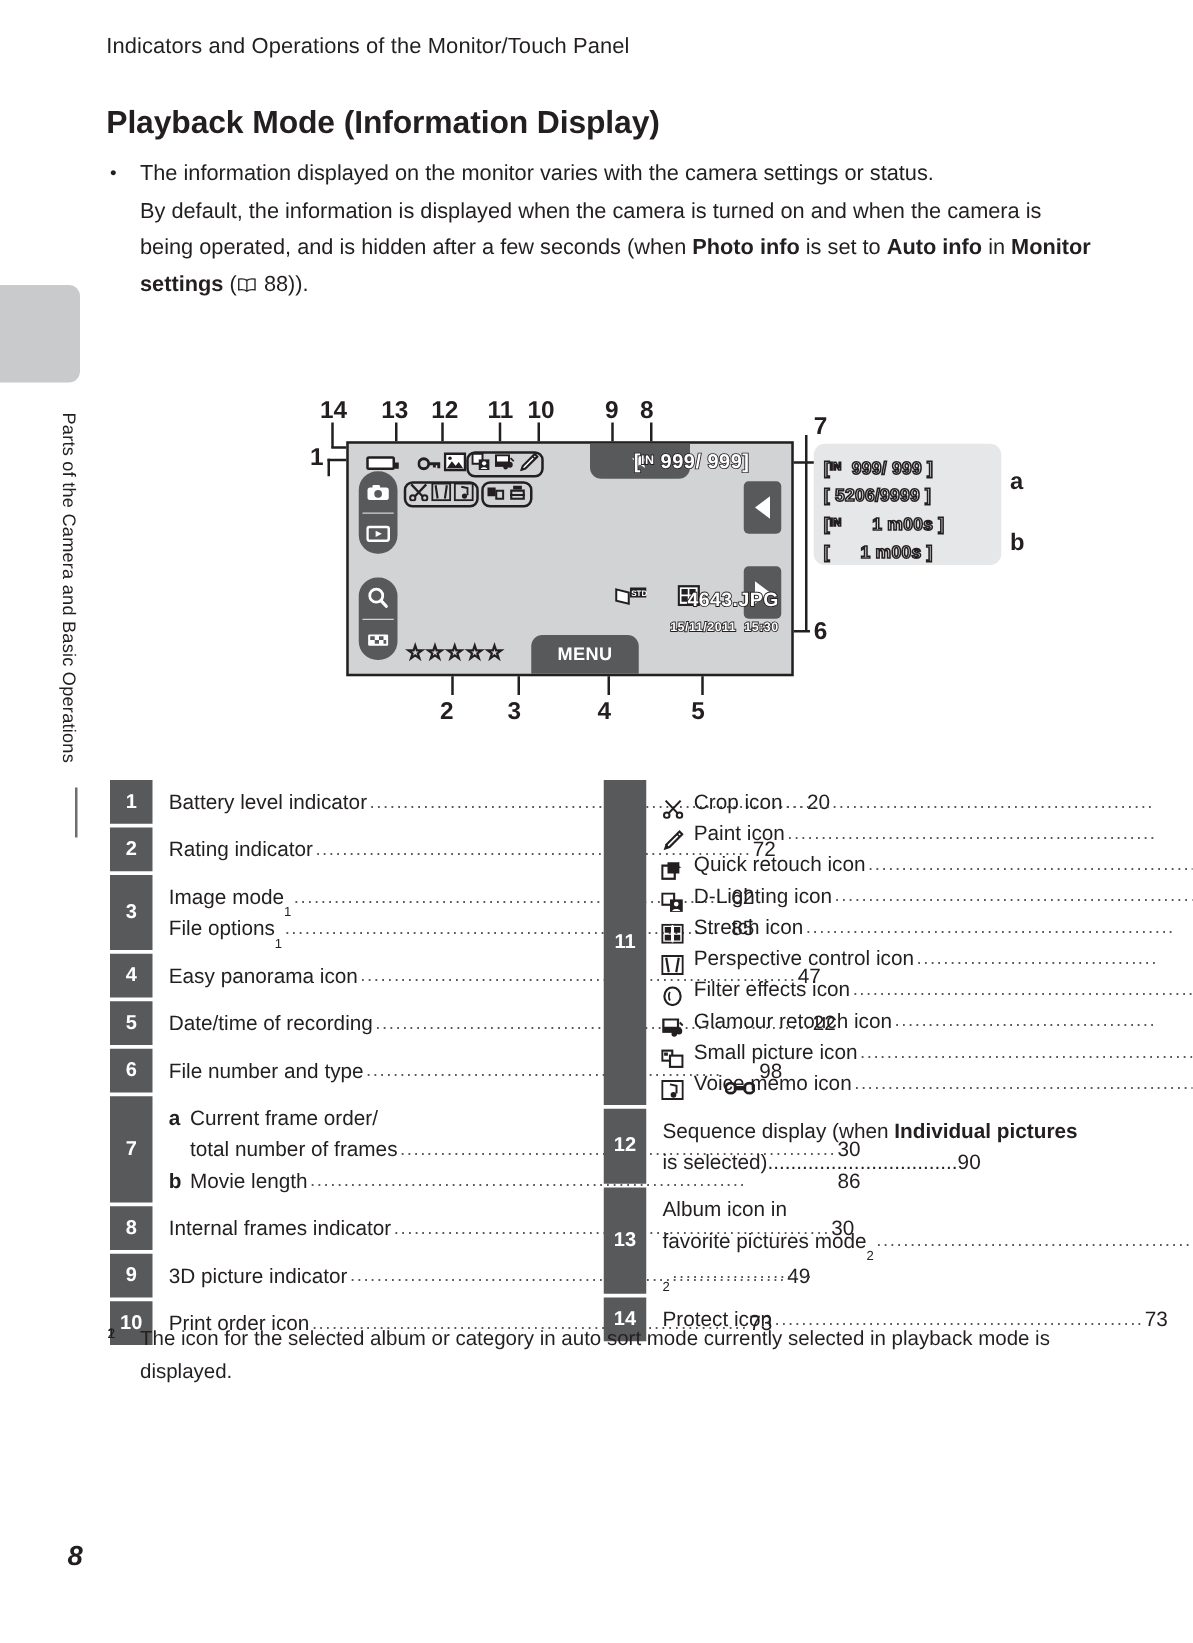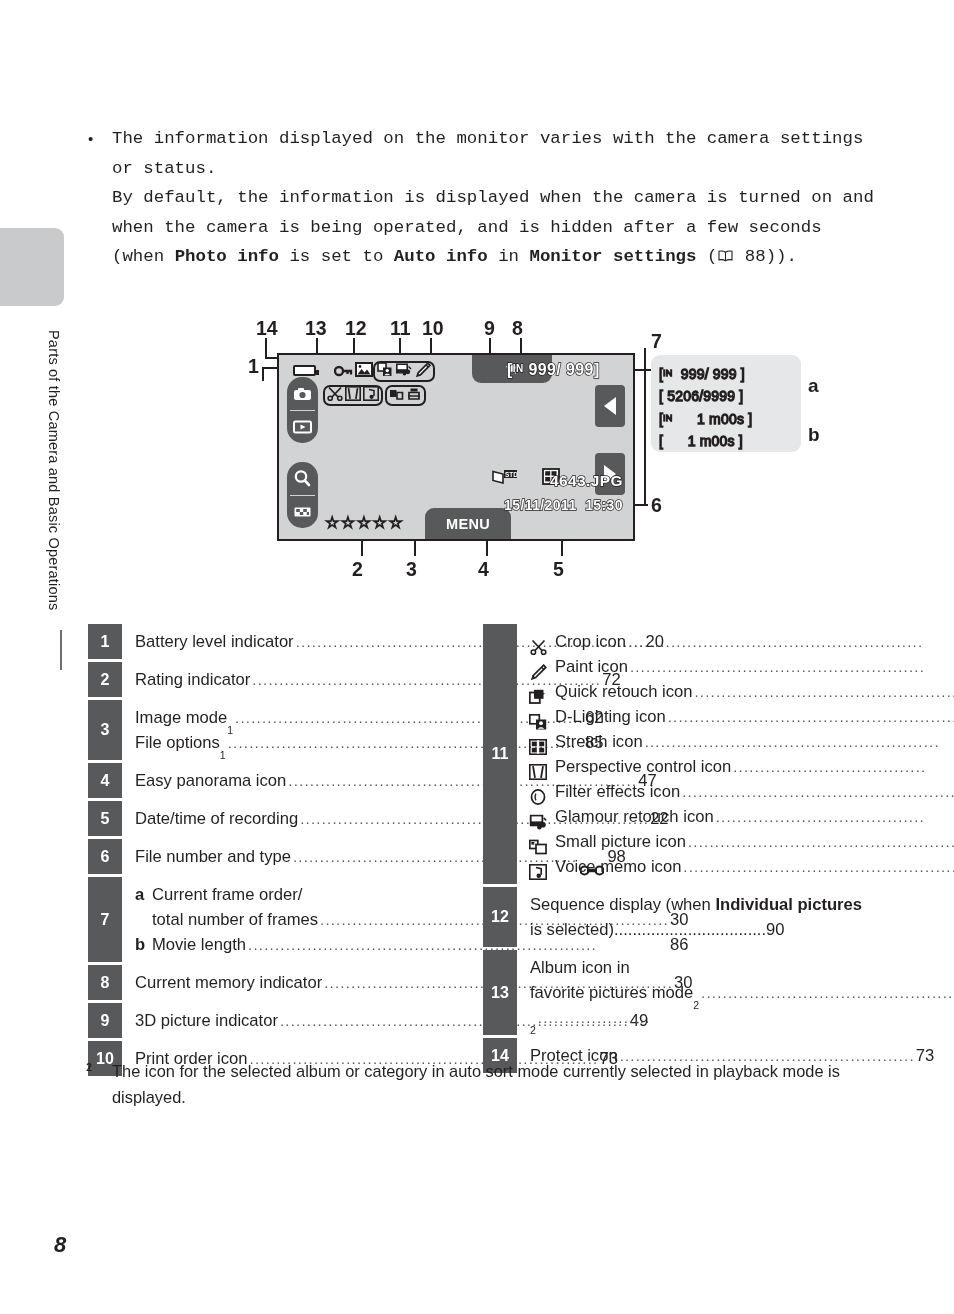--- a/index.html
+++ b/index.html
@@ -45,21 +45,21 @@
     position: absolute; left: 85px; top: 84px;
     font-size: 25.5px; font-weight: bold; letter-spacing: -.1px;
   }
 
   
   .intro {
     position: absolute; left: 86px; top: 124px; width: 790px;
     font-size: 17.4px; line-height: 29.5px; color: #231f20;
   }
   .intro .bullet { position: absolute; left: 2px; top: 0; font-size: 15px; }
-  .intro .body { display: block; margin-left: 26px; font-family: Liberation Mono, monospace; }
+  .intro .body { display: block; margin-left: 26px; }
   .intro b { font-weight: bold; }
   .bookicon {
     display: inline-block; width: 15px; height: 12px;
     position: relative; vertical-align: -1px; margin: 0 1px;
   }
   .bookicon svg { position: absolute; left: 0; top: 0; }
 
   
   .figure { position: absolute; left: 0; top: 0; width: 954px; height: 600px; }
 
@@ -122,21 +122,21 @@
   
   .osd-text {
     position: absolute; font-weight: bold; color: #ffffff;
     -webkit-text-stroke: 1.4px #231f20;
     paint-order: stroke fill;
     letter-spacing: .4px;
   }
   .frames { left: 228px; top: 6px; font-size: 16px; }
   .frames .in { font-size: 10px; vertical-align: 3px; }
   .filename { right: 10px; top: 117px; font-size: 15.5px; }
-  .datetime { right: 10px; top: 142px; font-size: 14px; white-space: nowrap; }
+  .datetime { right: 10px; top: 142px; font-size: 10px; white-space: nowrap; }
   .stars {
     position: absolute; left: 46px; bottom: 7px;
     font-size: 16px; letter-spacing: 1.5px; color: #ffffff;
     -webkit-text-stroke: 1.3px #231f20;
   }
 
   
   .cluster {
     position: absolute; border: 2.2px solid #231f20; border-radius: 7px;
     background: #d2d3d4; display: flex; align-items: center; gap: 2px;
@@ -147,21 +147,21 @@
   .cl-c { left: 106px; top: 30px; height: 21px; }
 
   
   .callout {
     position: absolute; left: 651px; top: 355px;
     width: 150px; height: 97px;
     background: #e6e7e8; border-radius: 9px;
     padding: 7px 8px 0 8px;
   }
   .callout .line {
-    font-weight: normal; color: #ffffff;
+    font-weight: bold; color: #ffffff;
     -webkit-text-stroke: 1.3px #231f20;
     font-size: 14px; line-height: 22px;
     white-space: pre; letter-spacing: .2px;
   }
   .callout .in { font-size: 9px; vertical-align: 3px; }
 
   .lbl-a { position: absolute; left: 808px; top: 375px; font-size: 19px; font-weight: bold; }
   .lbl-b { position: absolute; left: 808px; top: 424px; font-size: 19px; font-weight: bold; }
 
   
@@ -218,25 +218,27 @@
   .fn .mk { position: absolute; left: 2px; top: -4px; font-size: 11px; }
 
   
   .pagenum { position: absolute; left: 54px; top: 1232px; font-size: 22px; font-weight: bold; font-style: italic; }
 </style>
 </head>
 <body>
 
 <div class="page">
 
+  <div class="runhead">Indicators and Operations of the Monitor/Touch Panel</div>
 
   <div class="tab-block"></div>
   <div class="sidebar-text">Parts of the Camera and Basic Operations</div>
   <div class="sidebar-rule"></div>
 
+  <div class="title">Playback Mode (Information Display)</div>
 
   <div class="intro">
     <span class="bullet">•</span>
     <span class="body">
       <span>The information displayed on the monitor varies with the camera settings or status.</span><br>
       <span>By default, the information is displayed when the camera is turned on and when the camera is being operated, and is hidden after a few seconds (when </span><b>Photo info</b><span> is set to </span><b>Auto info</b><span> in </span><b>Monitor settings</b><span> (</span><span class="bookicon"><svg width="15" height="12" viewBox="0 0 15 12">
             <path d="M7.5 2.3C5.8 1 3.2.9 1 1.3v8.6c2.2-.4 4.8-.3 6.5 1 1.7-1.3 4.3-1.4 6.5-1V1.3c-2.2-.4-4.8-.3-6.5 1z" fill="none" stroke="#231f20" stroke-width="1.1"></path>
             <path d="M7.5 2.4v8.3" stroke="#231f20" stroke-width="1"></path>
           </svg></span><span> 88)).</span>
     </span>
@@ -576,21 +578,21 @@
           <span class="pg">86</span>
         </div>
       </div>
     </div>
     <div class="gap"></div>
 
     <div class="lrow">
       <div class="numcell">8</div>
       <div class="txtcell">
         <div class="entry">
-          <span class="nm">Current memory indicator</span>
+          <span class="nm">Internal frames indicator</span>
           <span class="lead">.................................................................</span>
           <span class="pg">30</span>
         </div>
       </div>
     </div>
     <div class="gap"></div>
 
     <div class="lrow">
       <div class="numcell">9</div>
       <div class="txtcell">

